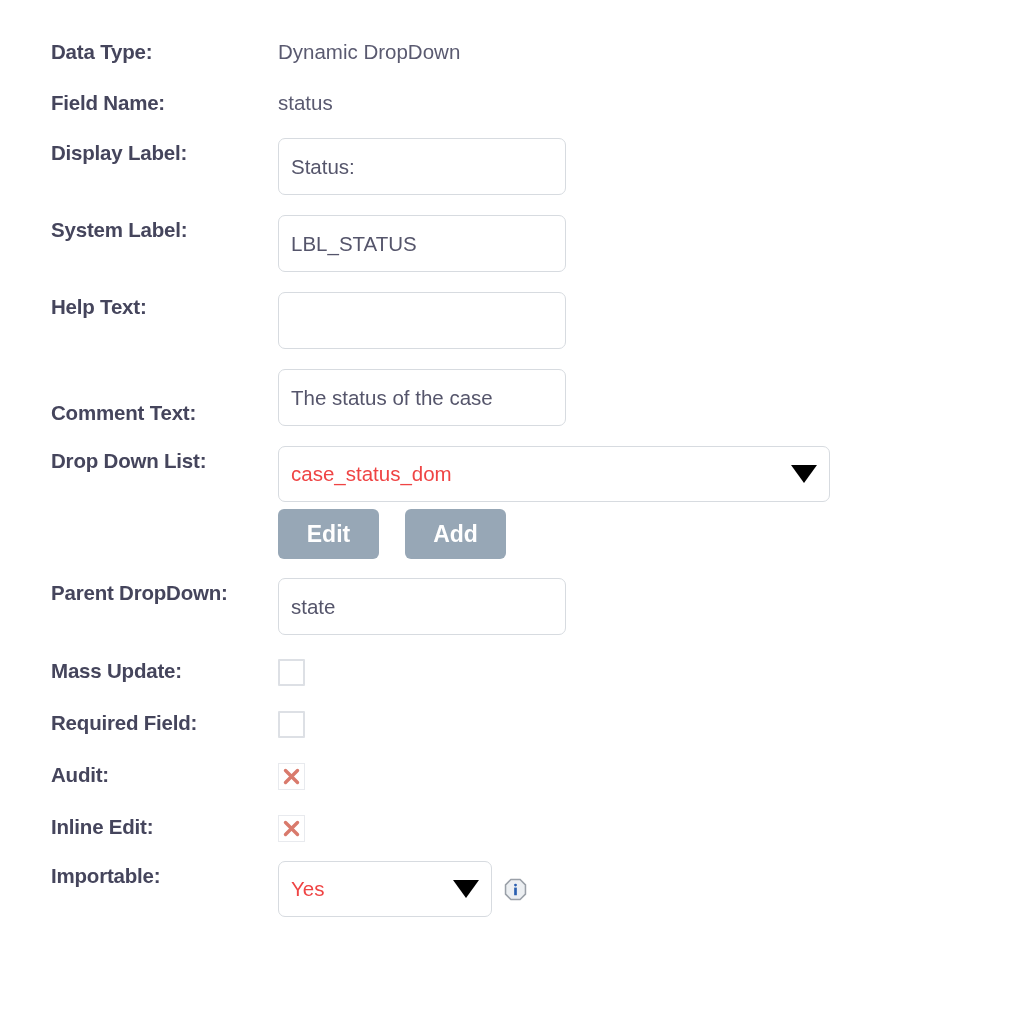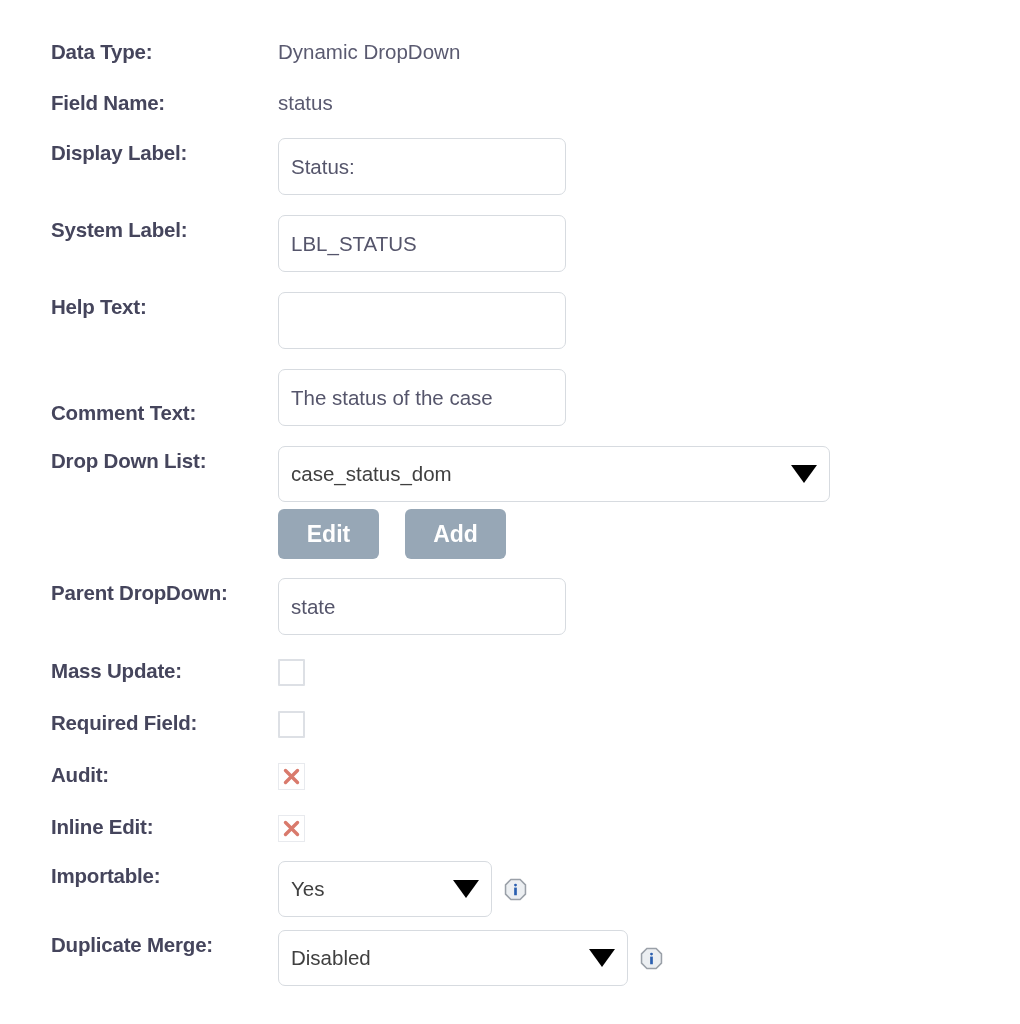--- a/index.html
+++ b/index.html
@@ -72,21 +72,21 @@
   }
   .textbox.empty { color: #55556b; }
 
   .select {
     box-sizing: border-box;
     height: 56px;
     border: 1px solid #d7dbe0;
     border-radius: 7px;
     background: #ffffff;
     font-size: 20.5px;
-    color: #404040;
+    color: #ef4444;
     padding: 0 12px;
     display: flex;
     align-items: center;
     justify-content: space-between;
     position: relative;
   }
   .select .sel-text { white-space: nowrap; }
   .caret {
     width: 0;
     height: 0;
@@ -280,30 +280,14 @@
       <span class="info-icon">
         <svg width="23" height="23" viewBox="0 0 24 24">
           <polygon points="7.2,1.6 16.8,1.6 22.4,7.2 22.4,16.8 16.8,22.4 7.2,22.4 1.6,16.8 1.6,7.2" fill="#eceff2" stroke="#9aa0a8" stroke-width="1.6"></polygon>
           <circle cx="12" cy="7.4" r="1.5" fill="#2b5fb0"></circle>
           <rect x="10.6" y="10" width="2.8" height="8" fill="#2b5fb0"></rect>
         </svg>
       </span>
     </div>
   </div>
 
-  <div class="row r-dupemerge">
-    <div class="label row-pad-label">Duplicate Merge:</div>
-    <div class="inline-ctrl">
-      <div class="select select-dupe">
-        <span class="sel-text">Disabled</span>
-        <span class="caret"></span>
-      </div>
-      <span class="info-icon">
-        <svg width="23" height="23" viewBox="0 0 24 24">
-          <polygon points="7.2,1.6 16.8,1.6 22.4,7.2 22.4,16.8 16.8,22.4 7.2,22.4 1.6,16.8 1.6,7.2" fill="#eceff2" stroke="#9aa0a8" stroke-width="1.6"></polygon>
-          <circle cx="12" cy="7.4" r="1.5" fill="#2b5fb0"></circle>
-          <rect x="10.6" y="10" width="2.8" height="8" fill="#2b5fb0"></rect>
-        </svg>
-      </span>
-    </div>
-  </div>
 
 </div>
 
 </body></html>

